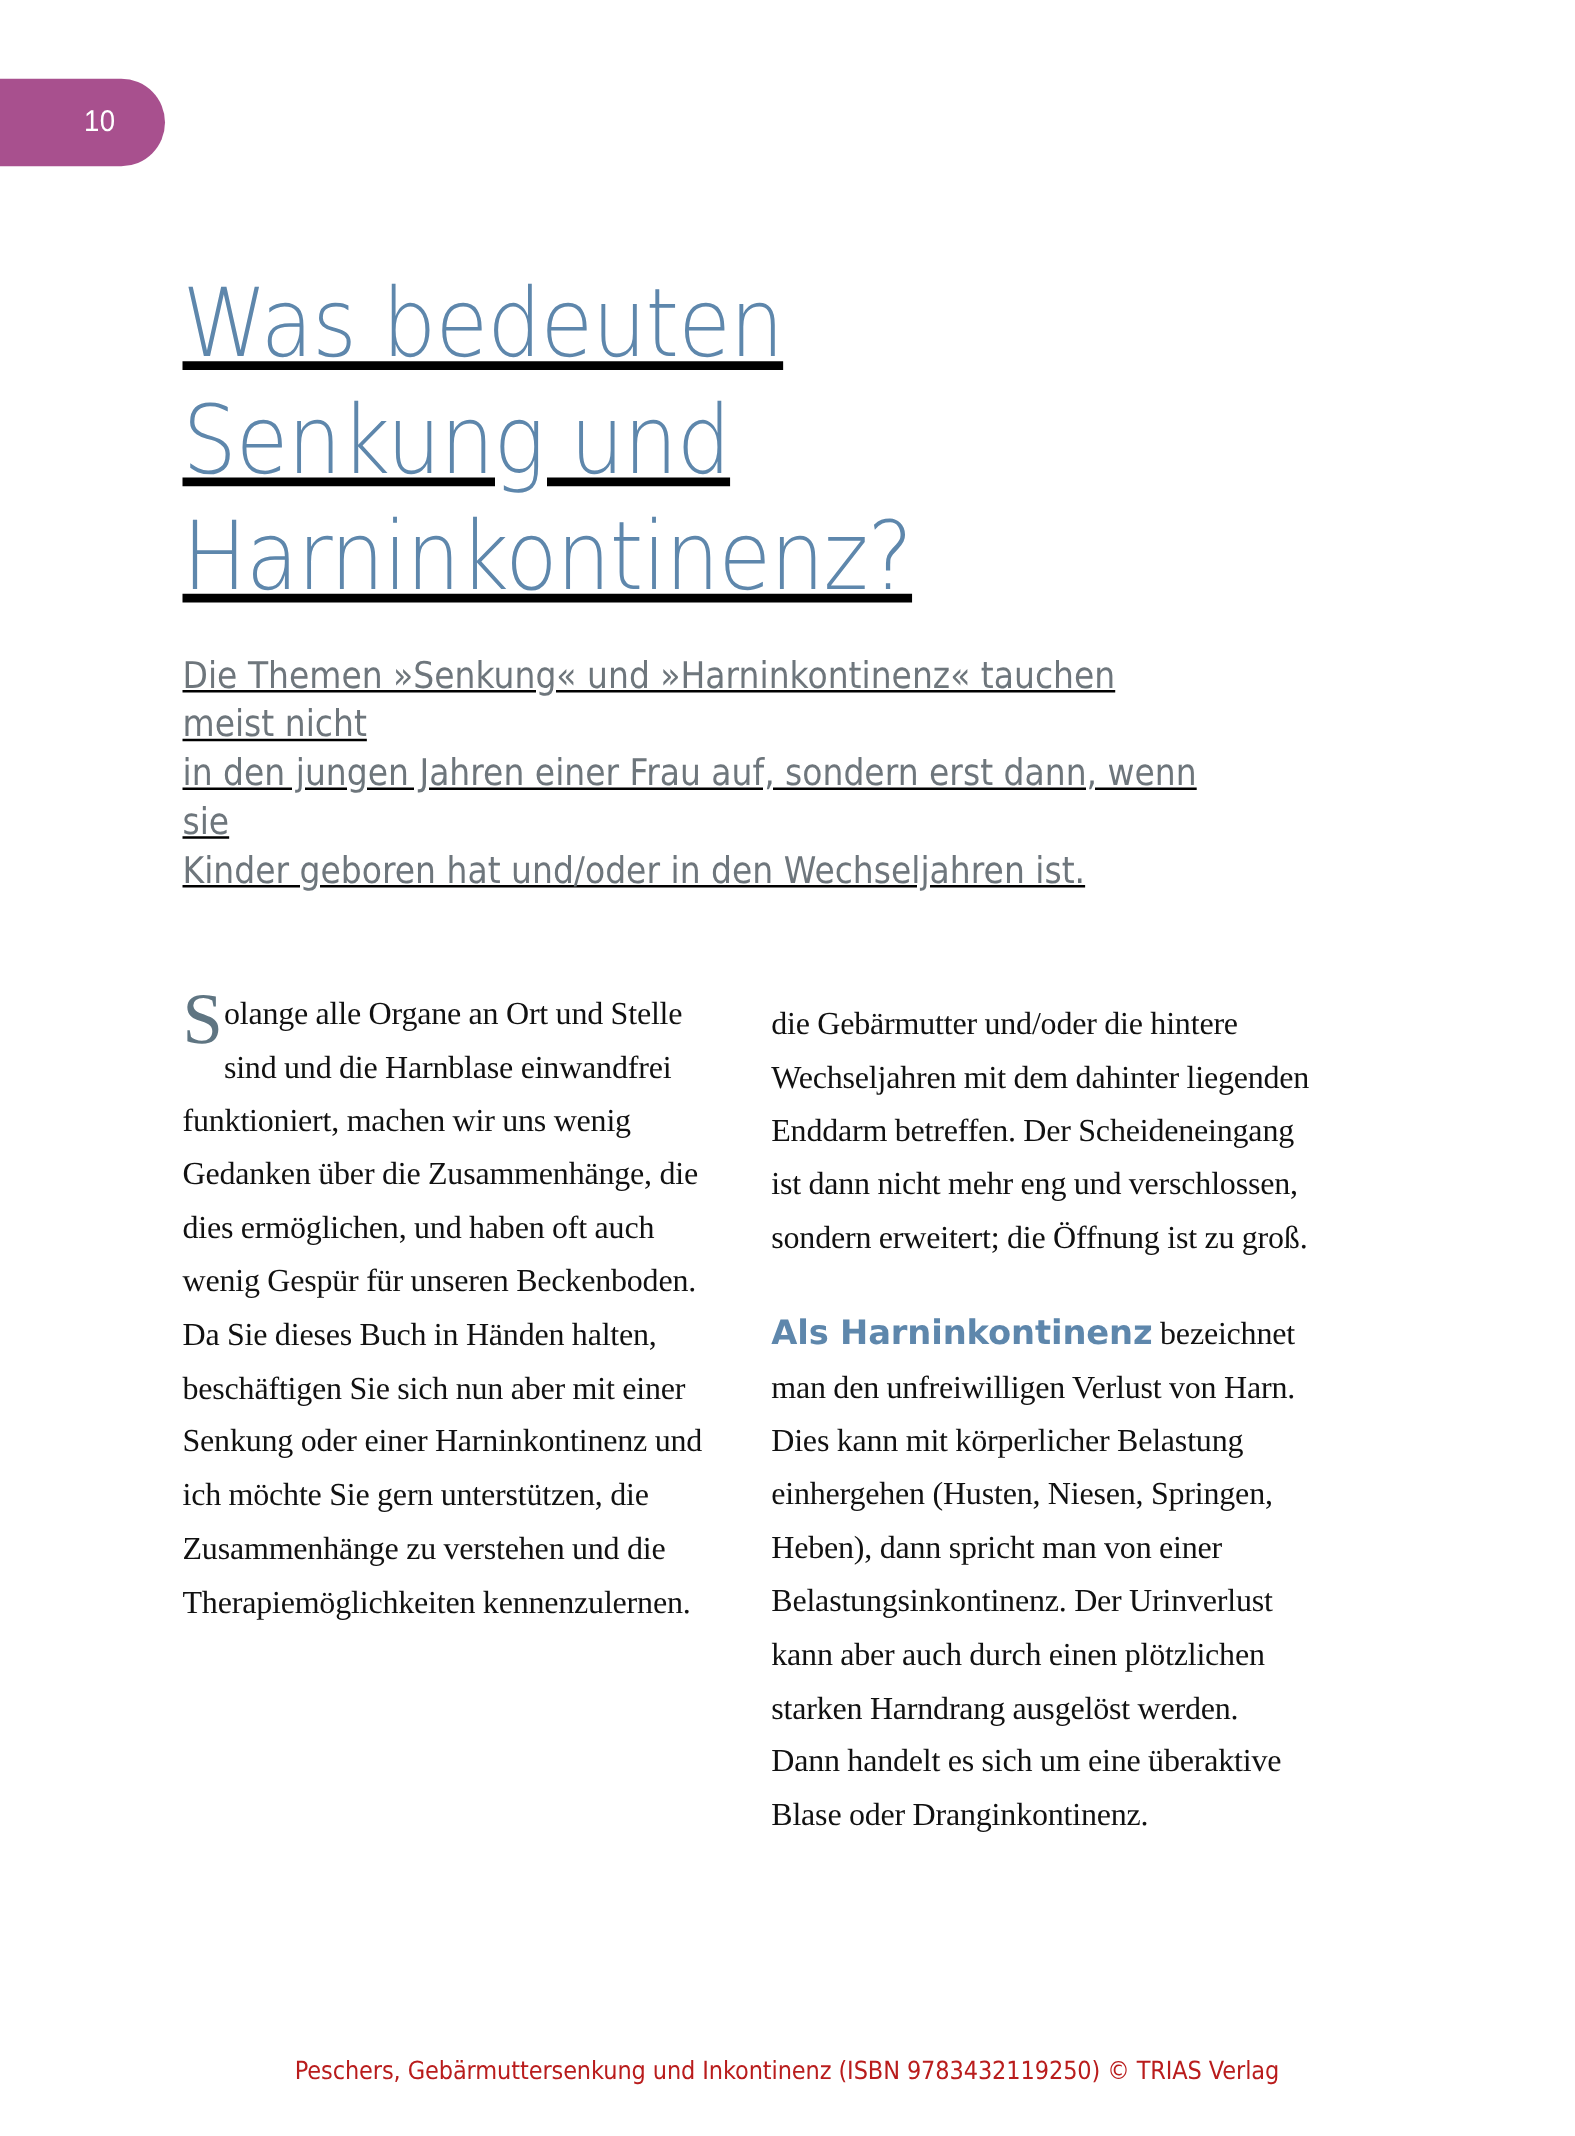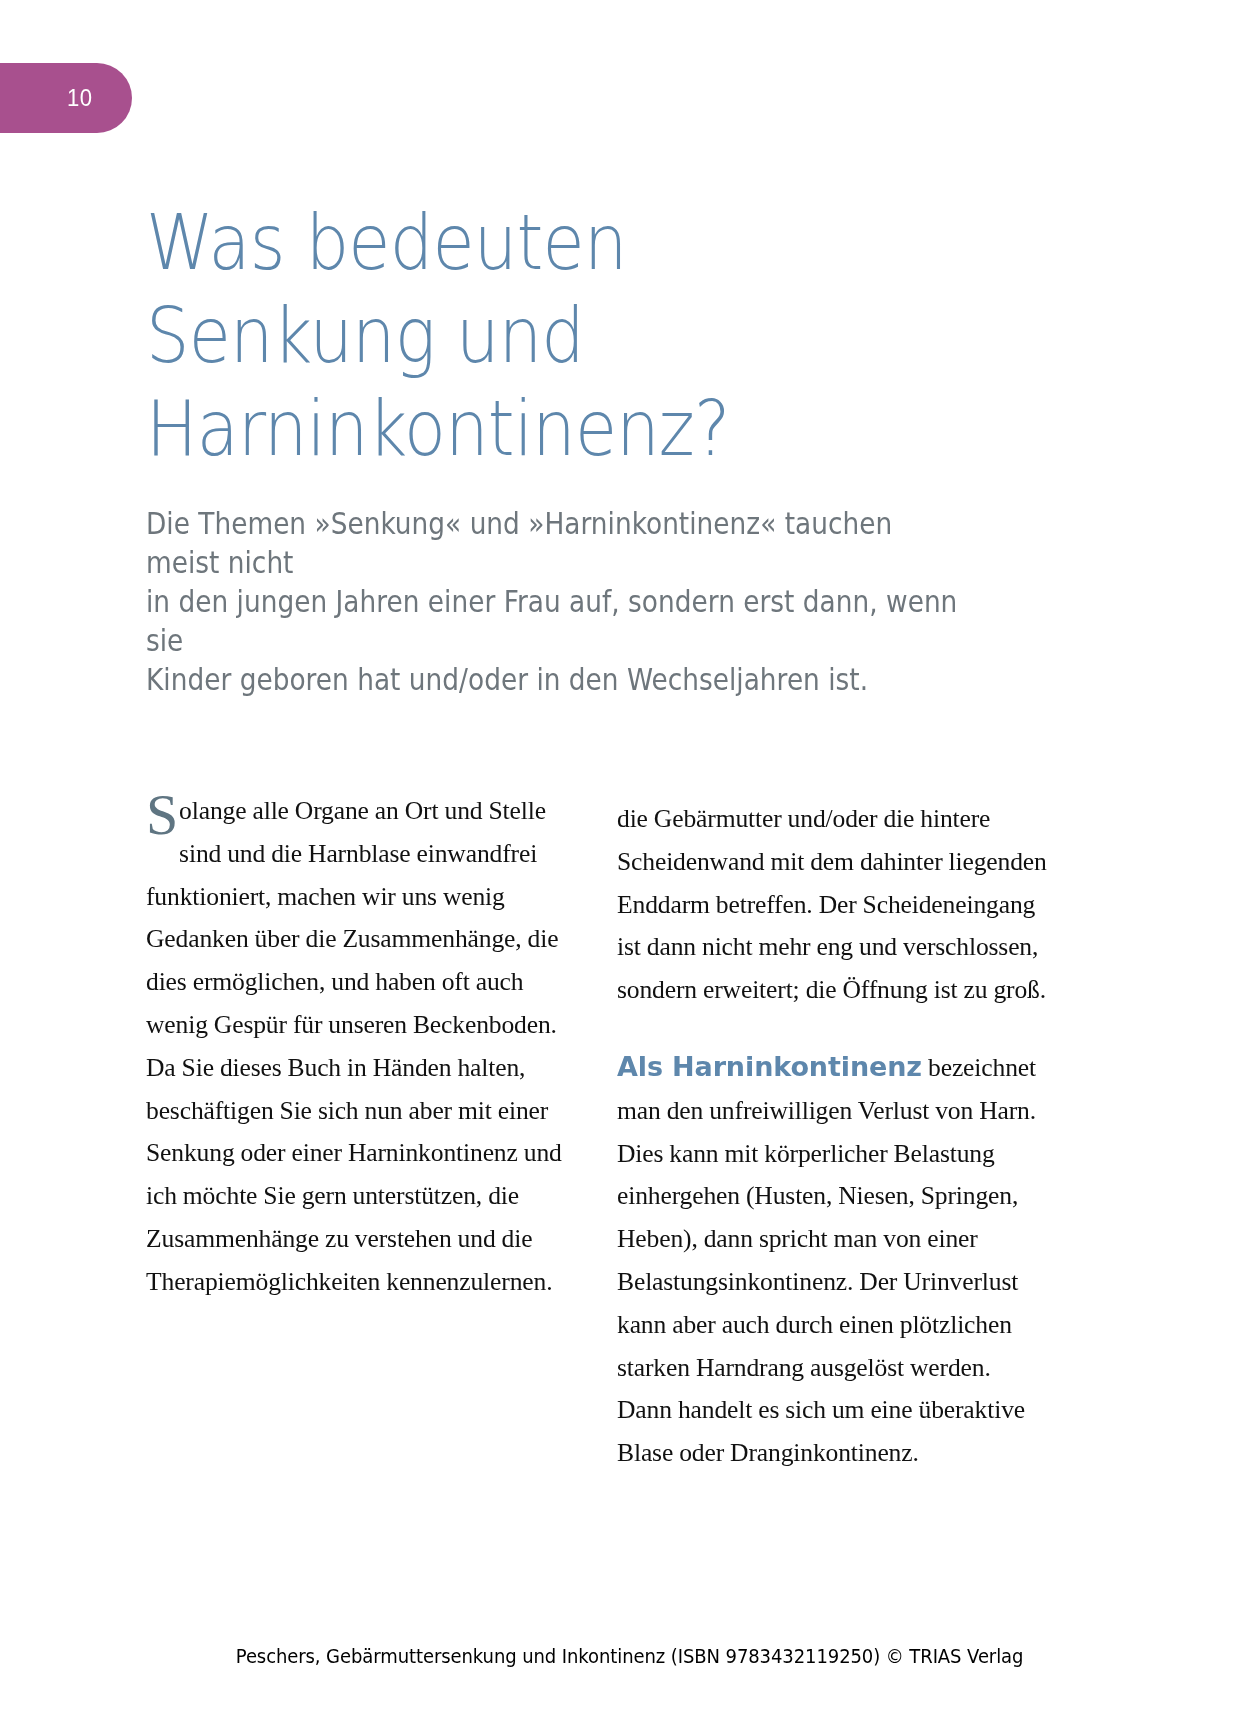--- a/index.html
+++ b/index.html
@@ -40,22 +40,23 @@
     font-size: 24px;
     font-weight: 400;
     letter-spacing: 0.4px;
     transform: scaleX(0.92);
   }
 
   
   #headline-block {
     position: absolute;
     left: 146px;
-    top: 196px;
+    top: 212px;
     width: 920px;
+    text-decoration: underline;
   }
   #page-title {
     color: #5E87AC;
     font-family: "DejaVu Sans", sans-serif;
     font-weight: 300;
     font-size: 76px;
     line-height: 93px;
     letter-spacing: -0.8px;
     transform: scaleX(0.90);
     transform-origin: left top;
@@ -123,21 +124,21 @@
     margin-top: 8px;
   }
 
   
   #page-footer {
     position: absolute;
     left: 0;
     right: 0;
     top: 1644px;
     text-align: center;
-    color: #000000;
+    color: #b91c1c;
     font-family: "DejaVu Sans", sans-serif;
     font-size: 20px;
     font-weight: 400;
     letter-spacing: -0.1px;
   }
   #page-footer span {
     display: inline-block;
     transform: scaleX(0.90);
   }
 </style>
@@ -157,21 +158,21 @@
 Kinder geboren hat und/oder in den Wechseljahren ist.</p>
 </div>
 
 <div id="body-columns">
 
   <div class="body-col">
     <p><span class="dropcap">S</span><span>olange alle Organe an Ort und Stelle sind und die Harnblase einwandfrei funktioniert, machen wir uns wenig Gedanken über die Zusammenhänge, die dies ermöglichen, und haben oft auch wenig Gespür für unseren Beckenboden. Da Sie dieses Buch in Händen halten, beschäftigen Sie sich nun aber mit einer Senkung oder einer Harninkontinenz und ich möchte Sie gern unterstützen, die Zusammenhänge zu verstehen und die Therapiemöglichkeiten kennenzulernen.</span></p>
   </div>
 
   <div class="body-col col-offset-top">
-    <p><span>die Gebärmutter und/oder die hintere Scheidenwand mit dem dahinter liegenden Enddarm betreffen. Der Scheideneingang ist dann nicht mehr eng und verschlossen, sondern erweitert; die Öffnung ist zu groß.</span></p>
+    <p><span>die Gebärmutter und/oder die hintere Wechseljahren mit dem dahinter liegenden Enddarm betreffen. Der Scheideneingang ist dann nicht mehr eng und verschlossen, sondern erweitert; die Öffnung ist zu groß.</span></p>
     <p><span class="lead-in">Als Harninkontinenz</span><span> bezeichnet man den unfreiwilligen Verlust von Harn. Dies kann mit körperlicher Belastung einhergehen (Husten, Niesen, Springen, Heben), dann spricht man von einer Belastungsinkontinenz. Der Urinverlust kann aber auch durch einen plötzlichen starken Harndrang ausgelöst werden. Dann handelt es sich um eine überaktive Blase oder Dranginkontinenz.</span></p>
   </div>
 
 </div>
 
 <div id="page-footer">
   <span>Peschers, Gebärmuttersenkung und Inkontinenz (ISBN 9783432119250) © TRIAS Verlag</span>
 </div>
 
 </body></html>

